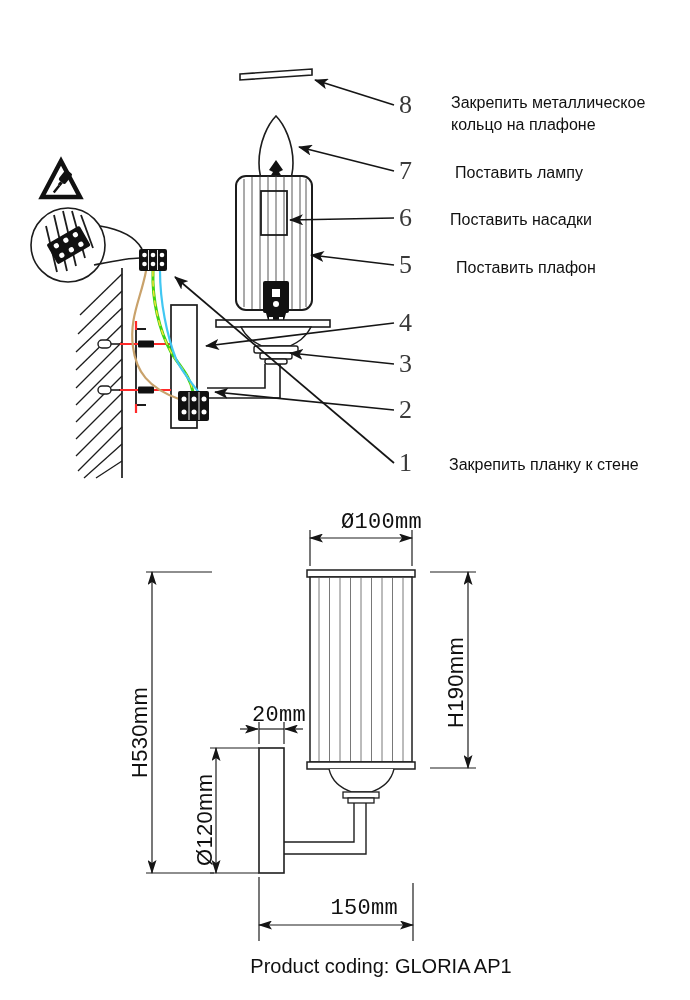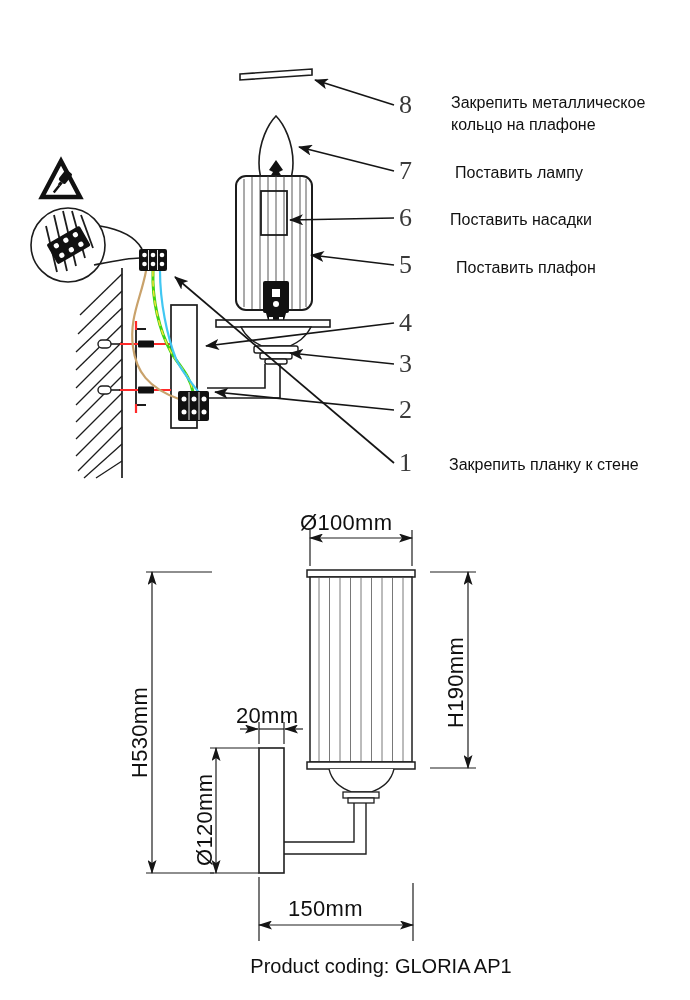--- a/index.html
+++ b/index.html
@@ -11,21 +11,21 @@
   .step-num{
     position:absolute;width:30px;text-align:right;
     font-family:"Liberation Serif",serif;font-size:26px;color:#3a3a3a;line-height:1;
   }
   .step-text{
     position:absolute;font-size:16px;color:#101010;line-height:1.35;width:270px;margin-left:34px;
   }
   .dim{
     position:absolute;font-size:22px;color:#101010;letter-spacing:.3px;white-space:nowrap;
   }
-  .dim.h{text-align:left;}
+  .dim.h{text-align:right;font-family:Liberation Mono, monospace;}
   .dim.v{transform-origin:0 0;transform:rotate(-90deg);}
   .product{
     position:absolute;left:0;top:955px;width:690px;text-align:center;
     font-size:20px;color:#101010;margin-left:36px;
   }
 </style>
 </head>
 <body>
 
 <div class="canvas">

